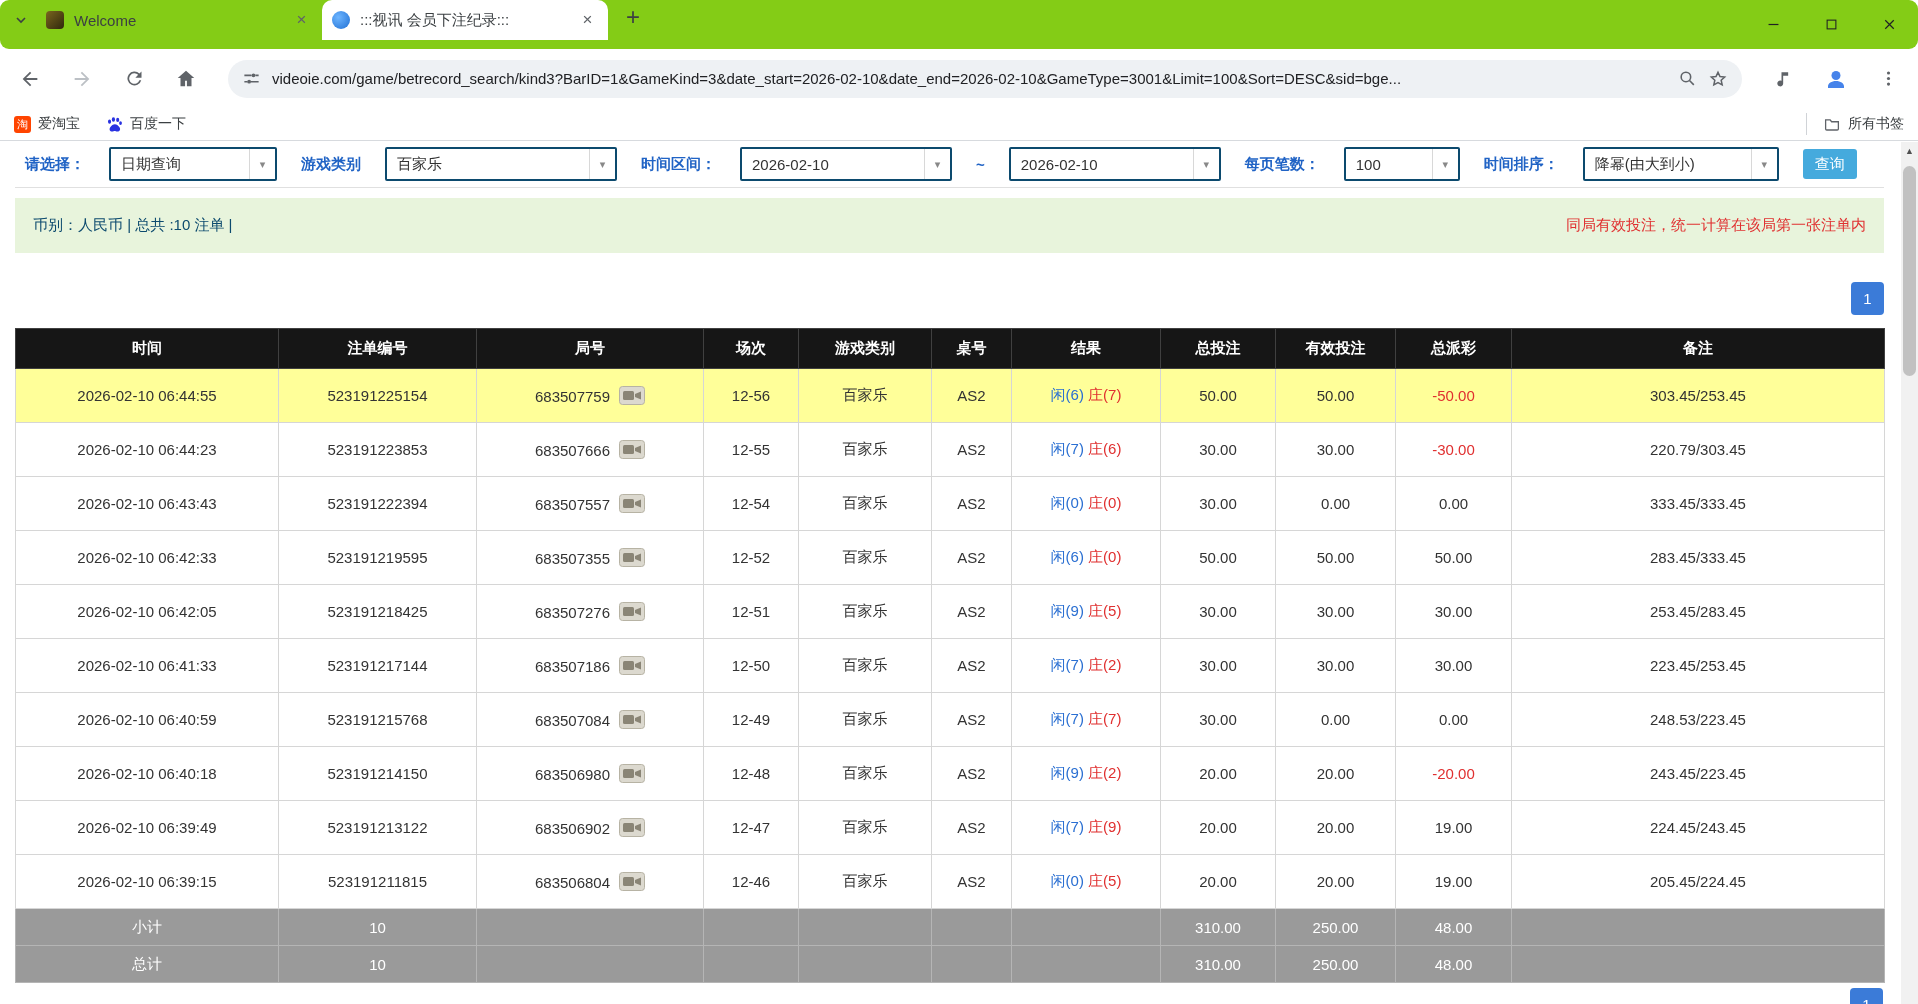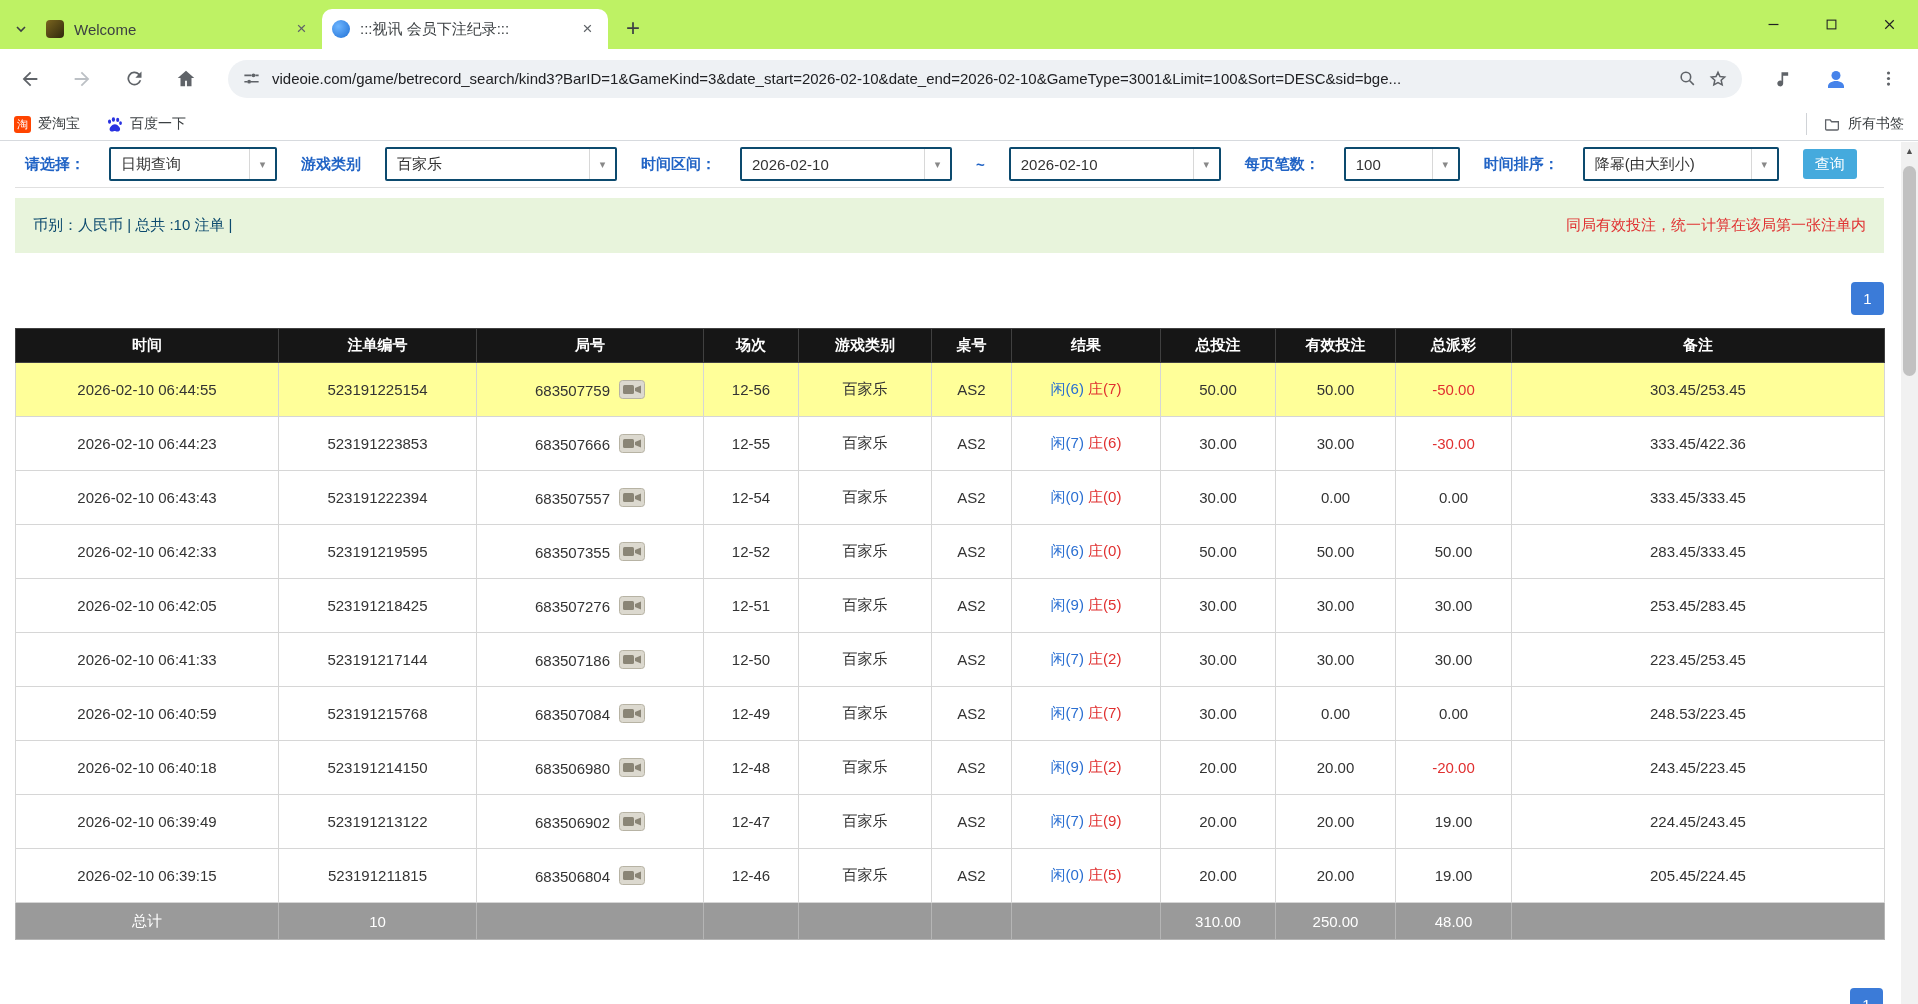--- a/index.html
+++ b/index.html
@@ -7,21 +7,21 @@
   body { font-family: "Liberation Sans", "DejaVu Sans", sans-serif; background: #fff; position: relative; }
 
   :root {
     --accent-blue:#3b7bd8; --button-blue:#45aadd; --link-blue:#2a6fd2;
     --player-blue:#2a6fd2; --banker-red:#e03030; --negative-red:#e03030;
     --highlight-yellow:#ffff99; --header-bg:#161616; --footer-gray:#9a9a9a;
     --green-bar-bg:#e8f4dc; --label-blue:#2063c5;
   }
 
   
-  .tabbar { height: 49px; background: #bef264; display: flex; align-items: flex-end; padding-left: 6px; position: relative; }
+  .tabbar { height: 49px; background: #84cc16; display: flex; align-items: flex-start; padding-left: 6px; position: relative; border-radius: 9px; }
   .tab-search { width: 30px; height: 40px; display: flex; align-items: center; justify-content: center; }
   .tab { height: 40px; width: 286px; display: flex; align-items: center; padding: 0 10px; border-radius: 10px 10px 0 0; color: #3c4043; font-size: 15px; position: relative; }
   .tab.active { background: #fff; }
   .tab:not(.active)::after { content:""; position:absolute; right:-1px; top:10px; height:20px; width:1px; background:#b6bac0; }
   .favicon { width: 18px; height: 18px; margin-right: 10px; flex: none; }
   .fav1 { background: linear-gradient(135deg,#7a651f,#2f270c); border-radius: 4px; }
   .fav2 { background: radial-gradient(circle at 35% 35%, #6db5ff, #1f6fd4); border-radius: 50%; }
   .tab-title { flex: 1; white-space: nowrap; overflow: hidden; }
   .tab-close { width: 21px; height: 21px; border-radius: 50%; display: flex; align-items: center; justify-content: center; color: #5f6368; font-size: 17px; flex: none; }
   .newtab { width: 34px; height: 34px; margin: 0 0 4px 8px; display: flex; align-items: center; justify-content: center; font-size: 24px; color: #3c4043; border-radius: 50%; }
@@ -55,21 +55,21 @@
   .greenbar { width: 1869px; margin: 10px 0 0 15px; height: 55px; background: var(--green-bar-bg); display: flex; align-items: center; justify-content: space-between; padding: 0 18px; font-size: 15px; }
   .g-left { color: #0c4a6e; }
   .g-right { color: var(--negative-red); }
 
   .pagi-row { width: 1869px; margin: 29px 0 13px 15px; display: flex; justify-content: flex-end; }
   .page-btn { width: 33px; height: 33px; border: none; border-radius: 4px; background: var(--accent-blue); color: #fff; font-size: 15px; font-family: inherit; }
 
   
   table.bet-table { border-collapse: collapse; table-layout: fixed; width: 1869px; margin-left: 15px; }
   .col-1{width:263px}.col-2{width:198px}.col-3{width:227px}.col-4{width:95px}.col-5{width:133px}.col-6{width:80px}.col-7{width:149px}.col-8{width:115px}.col-9{width:120px}.col-10{width:116px}.col-11{width:373px}
-  .bet-table th { background: var(--header-bg); color: #fff; height: 34px; font-size: 15px; font-weight: bold; border: 1px solid #404040; }
+  .bet-table th { background: var(--header-bg); color: #fff; height: 40px; font-size: 15px; font-weight: bold; border: 1px solid #404040; }
   .bet-table tbody td { height: 54px; text-align: center; vertical-align: middle; font-size: 15px; color: #333; border: 1px solid #d6d6d6; background: #fff; }
   .bet-table tbody tr.hl td { background: var(--highlight-yellow); }
   .round-no { vertical-align: middle; }
   .round-icon { display: inline-block; vertical-align: middle; margin-left: 9px; line-height: 0; }
   .link-blue { color: var(--link-blue); }
   .p-blue { color: var(--player-blue); }
   .p-red { color: var(--banker-red); }
   .bet-table tbody td.p-red { color: var(--negative-red); }
   .bet-table tfoot td { height: 37px; text-align: center; vertical-align: middle; font-size: 15px; color: #fff; background: var(--footer-gray); border: 1px solid #b5b5b5; }
 
@@ -304,21 +304,21 @@
                 <rect x="4" y="5" width="11" height="9" rx="1.5" fill="#8a8576"></rect>
                 <path d="M16 8 L22 5.5 v8 L16 11 Z" fill="#8a8576"></path>
               </svg></span></td>
           <td>12-55</td>
           <td>百家乐</td>
           <td>AS2</td>
           <td><span class="p-blue">闲(7)</span> <span class="p-red">庄(6)</span></td>
           <td class="link-blue">30.00</td>
           <td>30.00</td>
           <td class="p-red">-30.00</td>
-          <td>333.45/422.36</td>
+          <td>220.79/303.45</td>
         </tr>
         <tr>
           <td>2026-02-10 06:43:43</td>
           <td>523191222394</td>
           <td><span class="round-no">683507557</span><span class="round-icon"><svg width="26" height="19" viewBox="0 0 26 19">
                 <rect x="0.5" y="0.5" width="25" height="18" rx="3" fill="#dcd9cf" stroke="#b7b3a4"></rect>
                 <rect x="4" y="5" width="11" height="9" rx="1.5" fill="#8a8576"></rect>
                 <path d="M16 8 L22 5.5 v8 L16 11 Z" fill="#8a8576"></path>
               </svg></span></td>
           <td>12-54</td>
@@ -445,20 +445,33 @@
           <td>AS2</td>
           <td><span class="p-blue">闲(0)</span> <span class="p-red">庄(5)</span></td>
           <td class="link-blue">20.00</td>
           <td>20.00</td>
           <td>19.00</td>
           <td>205.45/224.45</td>
         </tr>
       </tbody>
     <tfoot>
       <tr class="foot">
+        <td>小计</td>
+        <td>10</td>
+        <td></td>
+        <td></td>
+        <td></td>
+        <td></td>
+        <td></td>
+        <td>310.00</td>
+        <td>250.00</td>
+        <td>48.00</td>
+        <td></td>
+      </tr>
+      <tr class="foot">
         <td>总计</td>
         <td>10</td>
         <td></td>
         <td></td>
         <td></td>
         <td></td>
         <td></td>
         <td>310.00</td>
         <td>250.00</td>
         <td>48.00</td>

